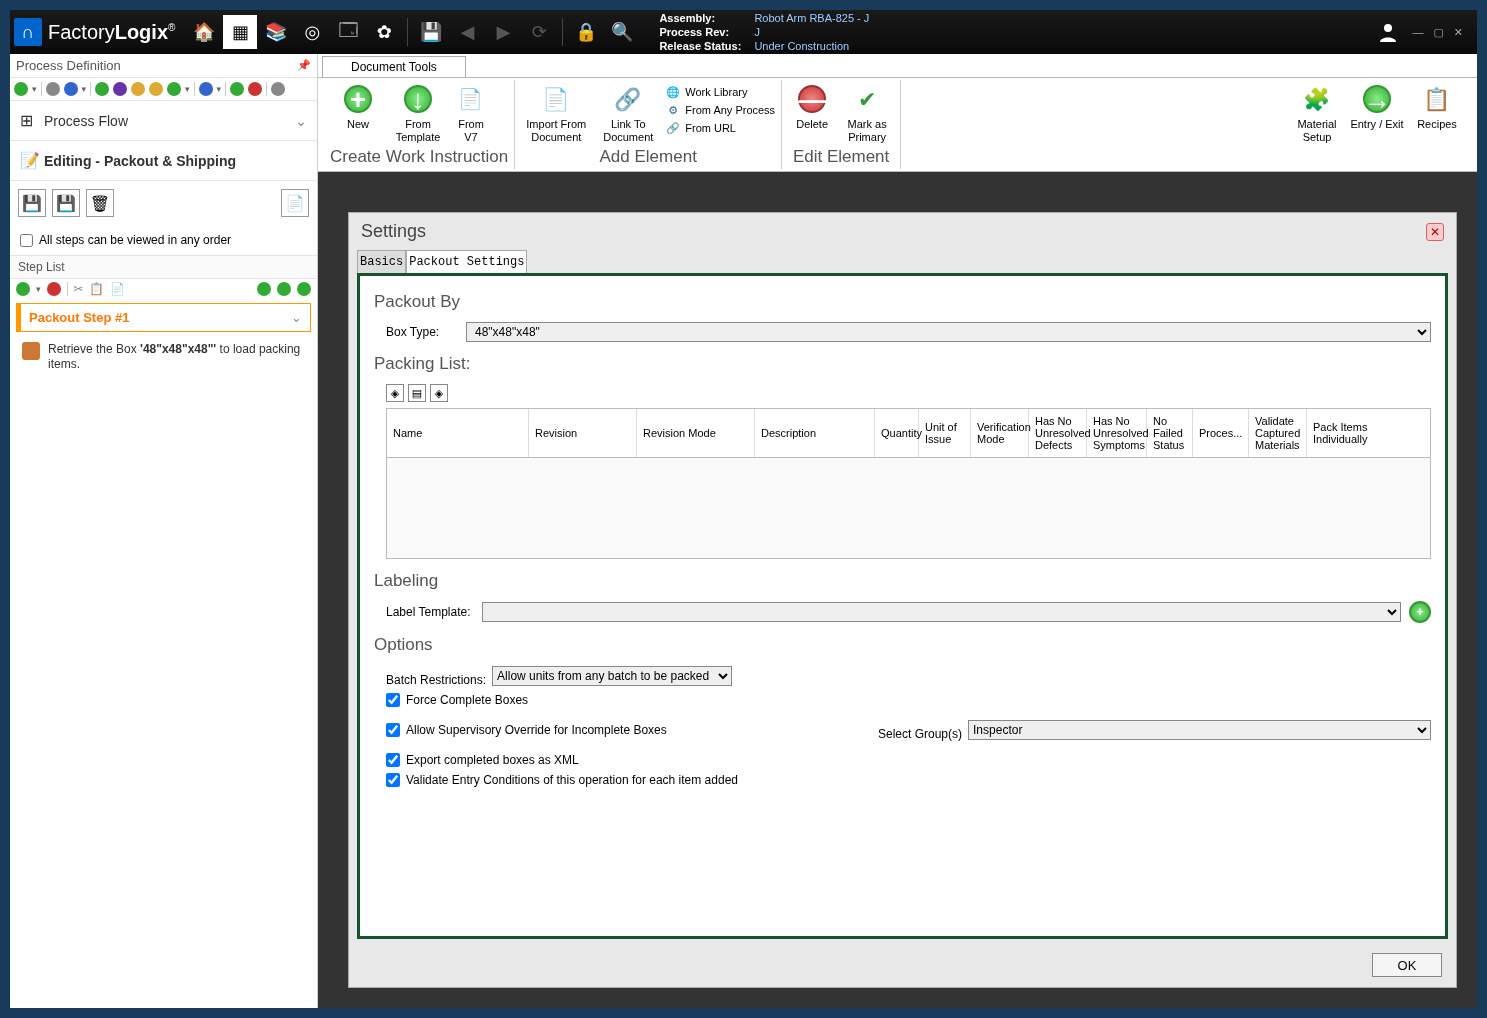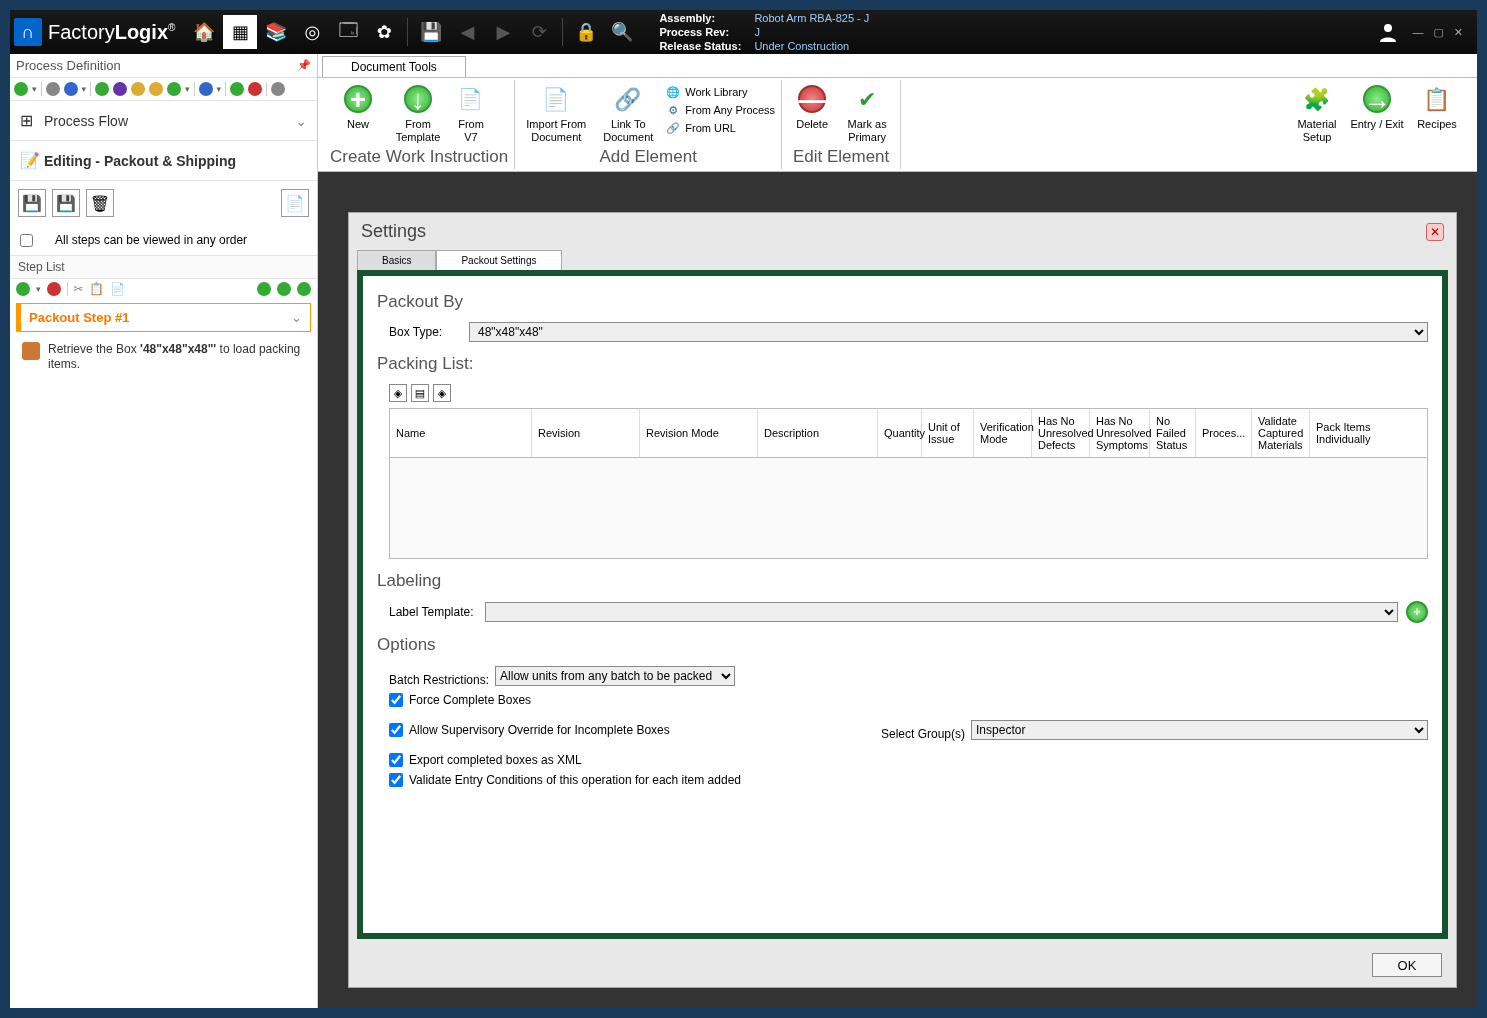--- a/index.html
+++ b/index.html
@@ -45,21 +45,21 @@
 
 .section-row { display: flex; align-items: center; padding: 10px 10px; font-size: 14px; color: #333; border-top: 1px solid #e5e5e5; cursor: pointer; justify-content: space-between; }
 .section-row .ic { width: 24px; font-size: 16px; }
 .section-row .lft { display: flex; align-items: center; }
 .section-row .arr { color: #888; }
 
 .editing-icons { display: flex; gap: 6px; padding: 8px; border-top: 1px solid #e5e5e5; }
 .edit-icon-btn { width: 28px; height: 28px; border: 1px solid #999; background: #fff; display: flex; align-items: center; justify-content: center; cursor: pointer; font-size: 16px; }
 .edit-spacer { flex: 1; }
 
-.chk-row { padding: 8px 10px; display: flex; align-items: center; gap: 22px; font-size: 12px; }
+.chk-row { padding: 8px 10px; display: flex; align-items: center; gap: 6px; font-size: 12px; }
 .chk-row input { width: 13px; height: 13px; }
 
 .step-list-hdr { padding: 4px 8px; font-size: 12px; color: #555; border-top: 1px solid #e5e5e5; border-bottom: 1px solid #e5e5e5; background: #fafafa; }
 .step-toolbar { display: flex; align-items: center; padding: 3px 6px; gap: 6px; }
 .step-toolbar .spc { flex: 1; }
 
 .step-item { border: 1px solid #f90; border-left: 5px solid #f90; padding: 6px 8px; margin: 4px 6px; color: #f70; font-weight: bold; font-size: 13px; display: flex; justify-content: space-between; cursor: pointer; }
 .step-item .chev { color: #888; font-weight: normal; }
 
 .step-desc { padding: 6px 8px 6px 12px; font-size: 12px; display: flex; gap: 8px; color: #333; }
@@ -89,23 +89,23 @@
 
 .circ-green { width: 28px; height: 28px; border-radius: 50%; background: radial-gradient(#8e8,#3a3); border: 2px solid #393; display: flex; align-items: center; justify-content: center; color: #fff; font-weight: bold; }
 .circ-red { width: 28px; height: 28px; border-radius: 50%; background: radial-gradient(#e88,#c33); border: 2px solid #933; display: flex; align-items: center; justify-content: center; color: #fff; font-weight: bold; }
 
 
 .workspace { flex: 1; background: #333; padding: 40px 20px 20px 30px; overflow: hidden; }
 .settings-panel { background: #e8e8e8; height: 100%; display: flex; flex-direction: column; border: 1px solid #aaa; }
 .settings-hdr { display: flex; justify-content: space-between; align-items: center; padding: 8px 12px; font-size: 18px; color: #444; }
 .settings-hdr .close-x { width: 18px; height: 18px; background: #fcc; border: 1px solid #c66; display: flex; align-items: center; justify-content: center; color: #a00; font-size: 12px; cursor: pointer; border-radius: 3px; }
 .settings-tabs { display: flex; padding-left: 8px; }
-.settings-tab { padding: 4px 24px; font-size: 10px; border: 1px solid #aaa; border-bottom: none; cursor: pointer; background: #ddd; }
+.settings-tab { padding: 4px 2px; font-size: 12px; border: 1px solid #aaa; border-bottom: none; cursor: pointer; background: #ddd; font-family: Liberation Mono, monospace; }
 .settings-tab.active { background: #fff; }
-.settings-body { flex: 1; background: #fff; margin: 0 8px 8px 8px; border: 6px solid #14532d; padding: 10px 14px; overflow-y: auto; position: relative; }
+.settings-body { flex: 1; background: #fff; margin: 0 8px 8px 8px; border: 3px solid #14532d; padding: 10px 14px; overflow-y: auto; position: relative; }
 
 .sect-title { font-size: 17px; color: #555; margin: 6px 0 10px 0; }
 .frm-row { display: flex; align-items: center; margin: 4px 0 12px 12px; font-size: 12px; }
 .frm-row .lbl { width: 80px; }
 .frm-row select, .frm-row input[type=text] { flex: 1; height: 20px; border: 1px solid #888; font-size: 12px; padding: 0 4px; }
 .wide-select { width: 100%; }
 
 .pl-icons { display: flex; gap: 4px; margin: 4px 0 6px 12px; }
 .pl-icon { width: 18px; height: 18px; border: 1px solid #888; display: flex; align-items: center; justify-content: center; font-size: 11px; cursor: pointer; }
 

